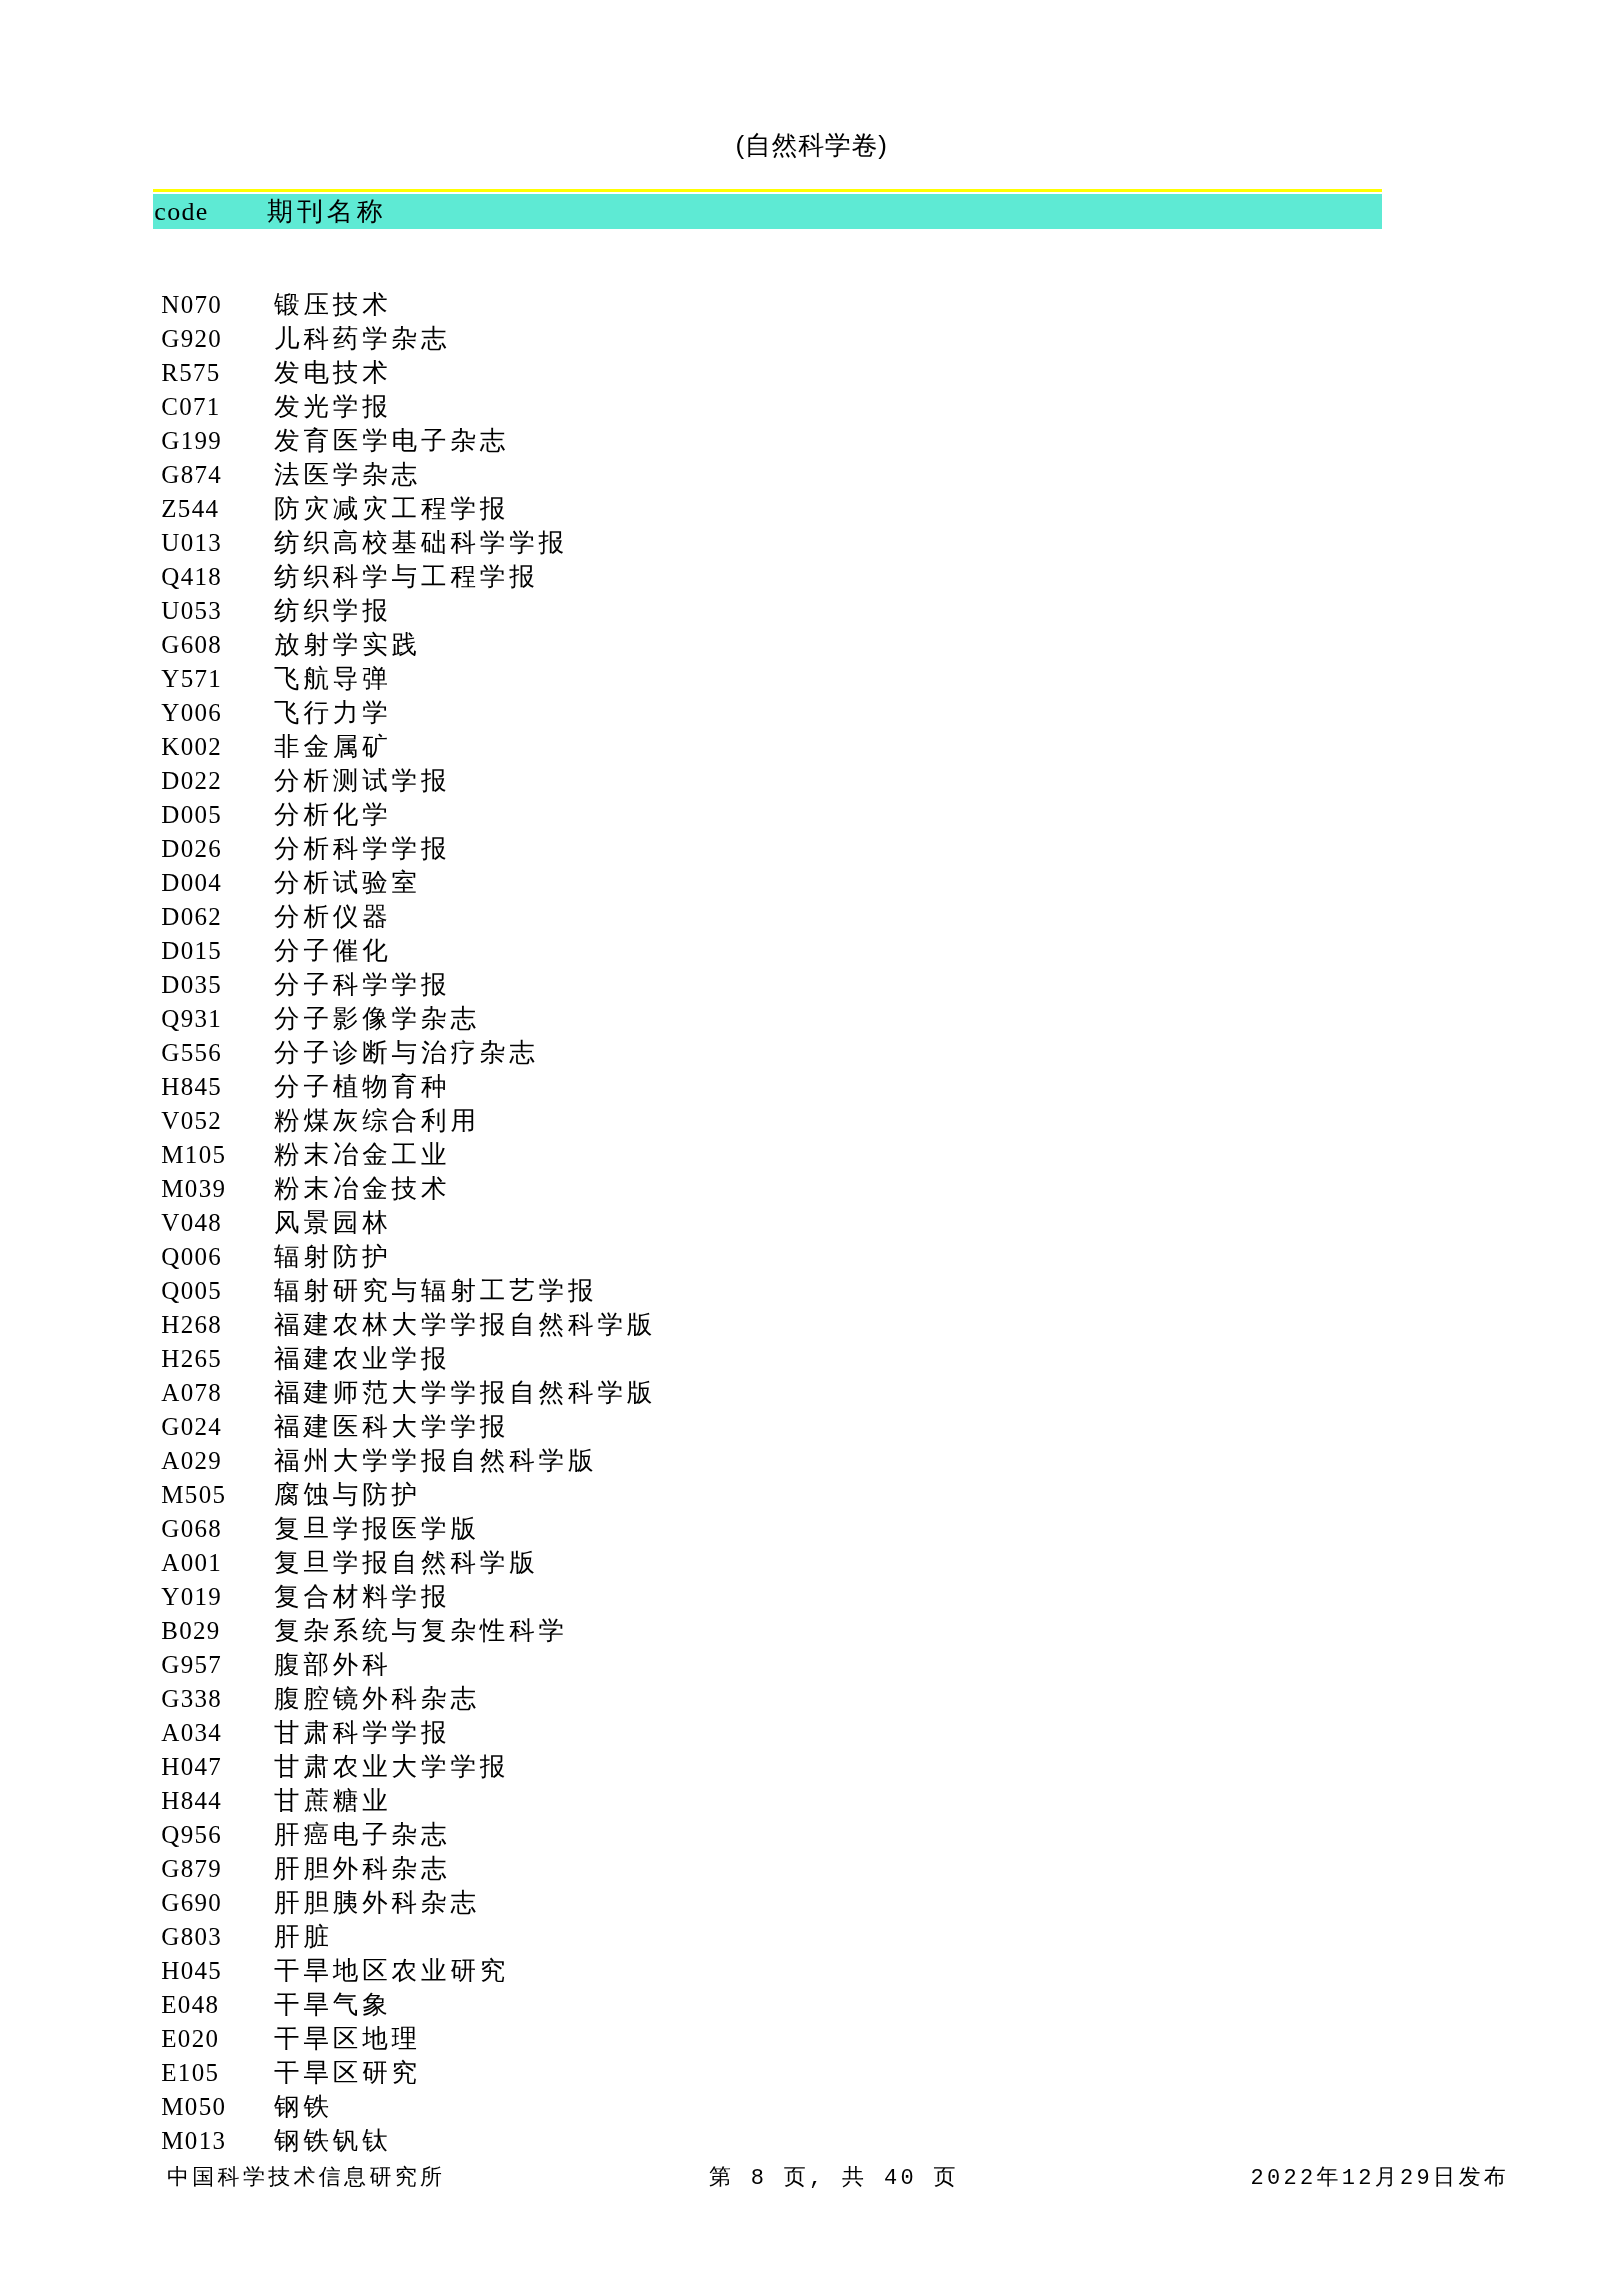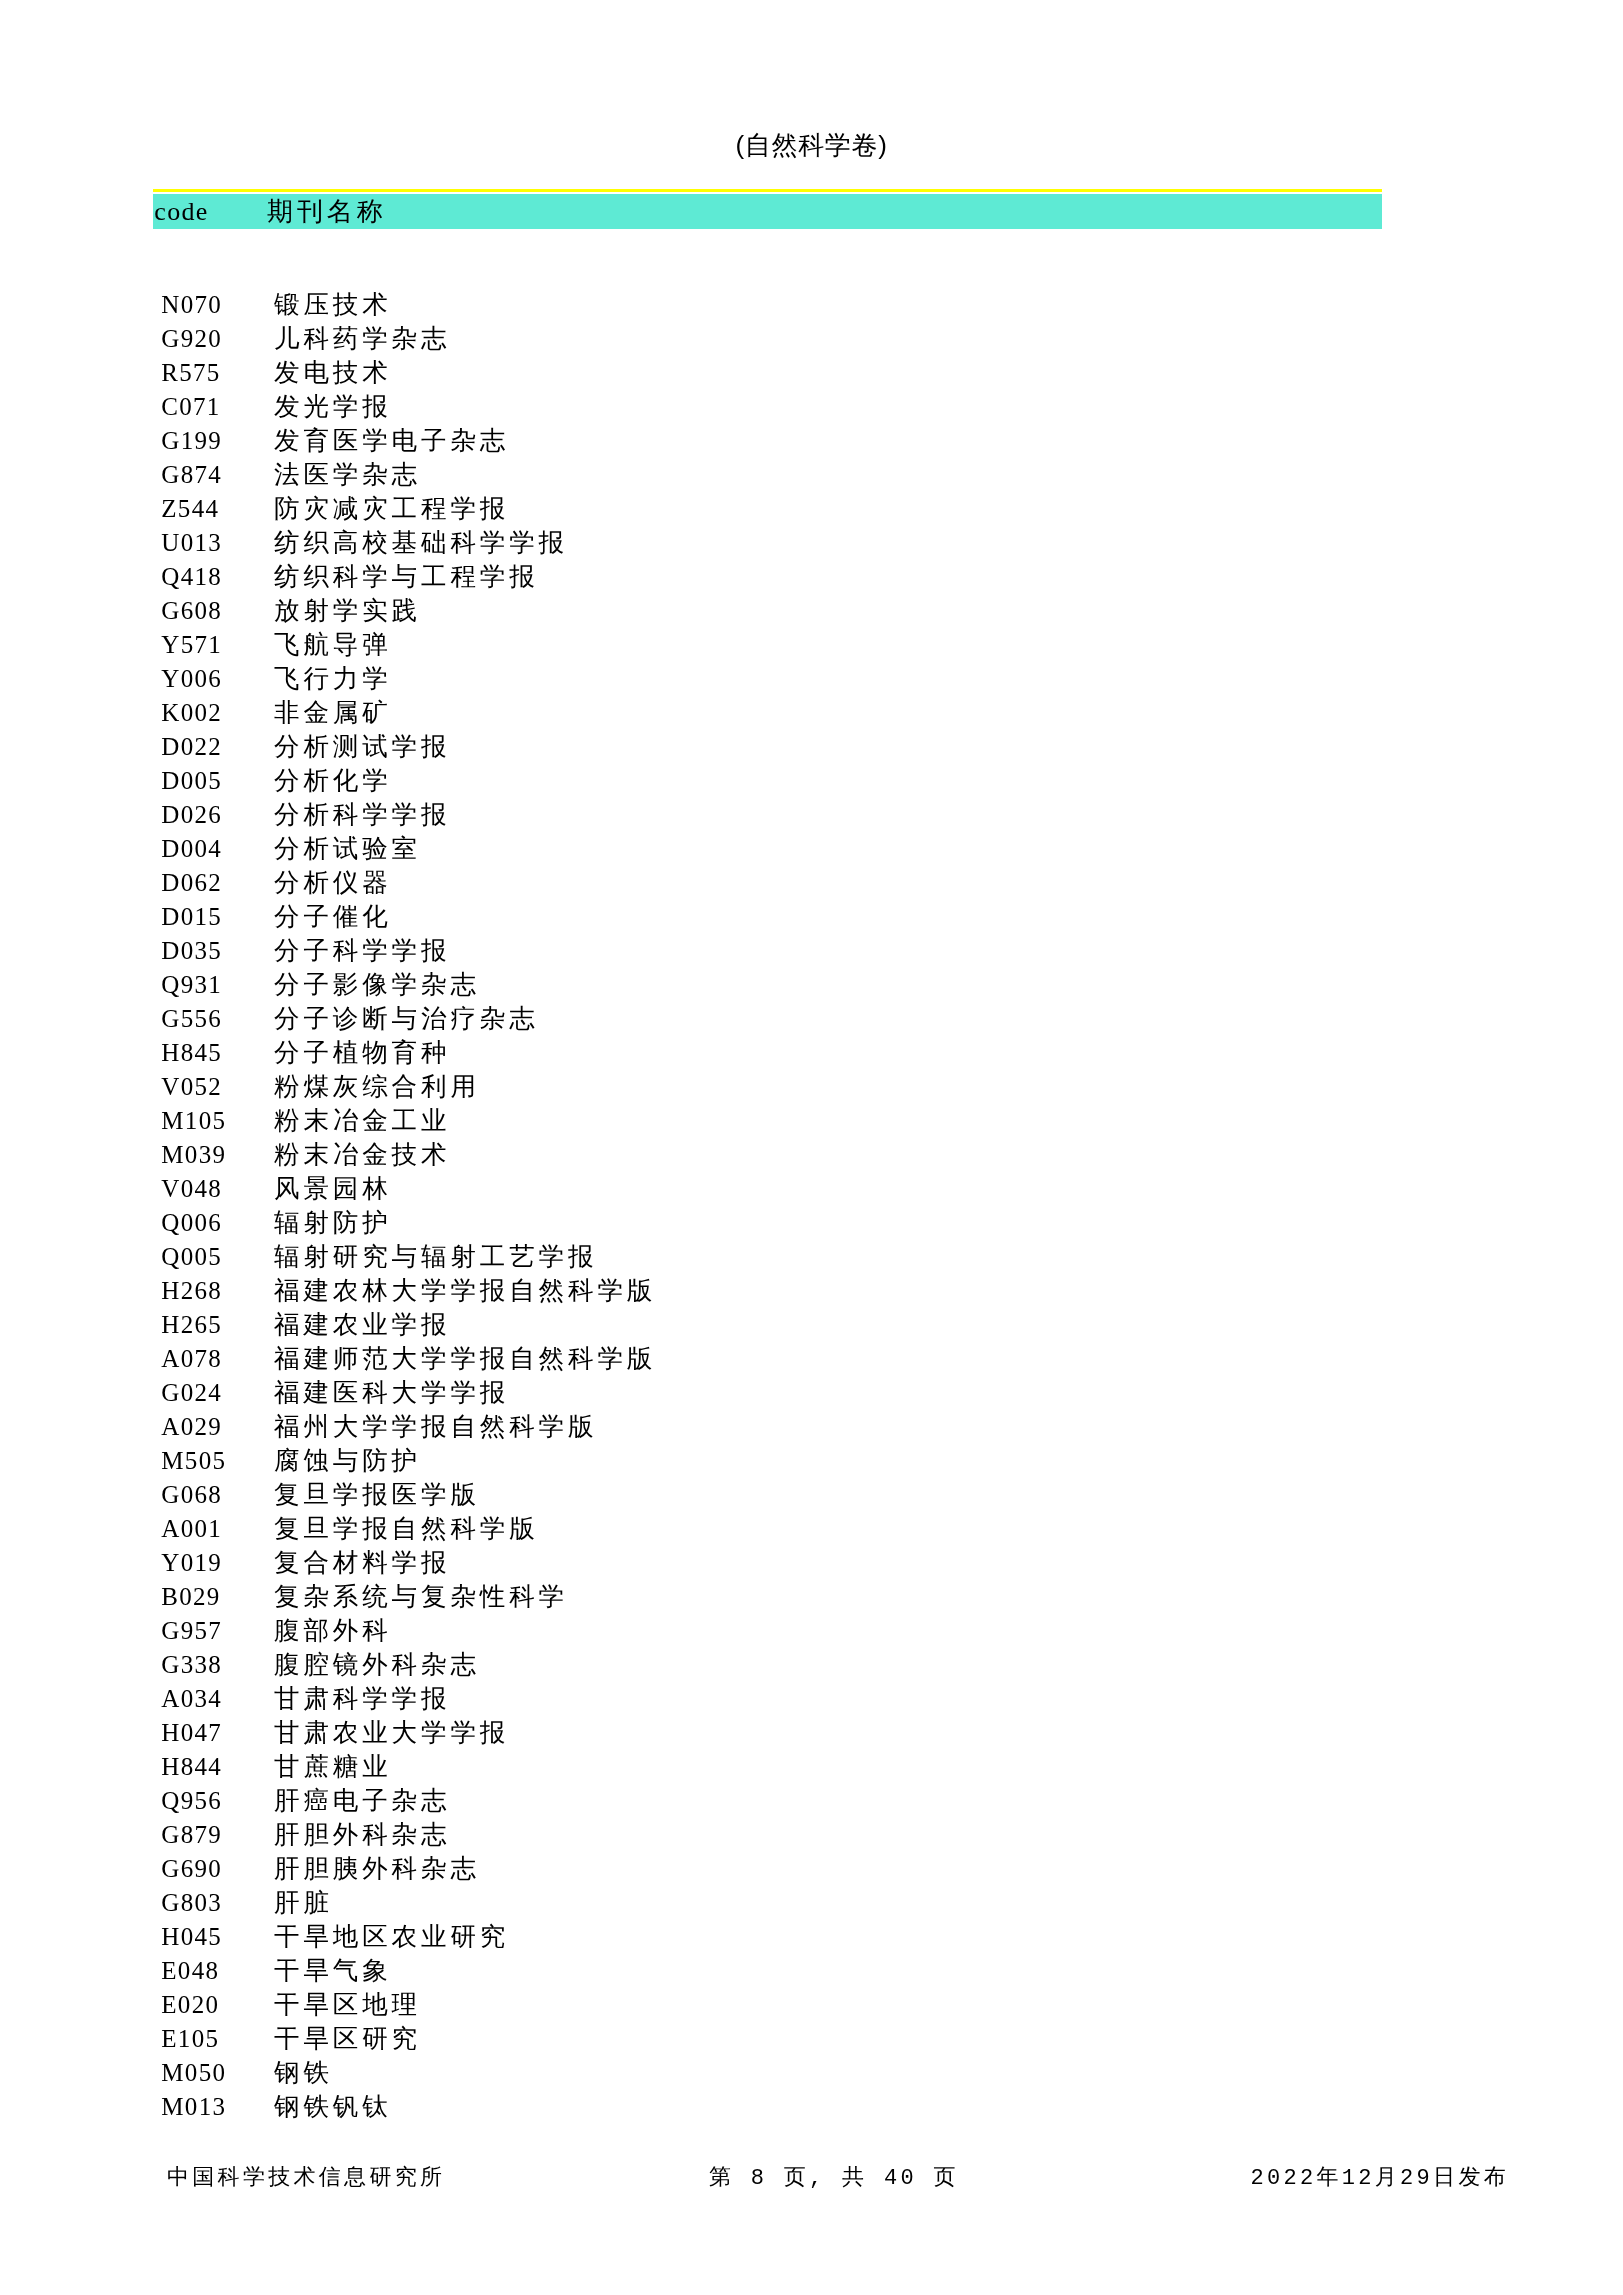--- a/index.html
+++ b/index.html
@@ -113,20 +113,24 @@
     <div class="row">
       <span class="col-code">U013</span>
       <span class="col-name">纺织高校基础科学学报</span>
     </div>
 
     <div class="row">
       <span class="col-code">Q418</span>
       <span class="col-name">纺织科学与工程学报</span>
     </div>
 
+    <div class="row">
+      <span class="col-code">U053</span>
+      <span class="col-name">纺织学报</span>
+    </div>
 
     <div class="row">
       <span class="col-code">G608</span>
       <span class="col-name">放射学实践</span>
     </div>
 
     <div class="row">
       <span class="col-code">Y571</span>
       <span class="col-name">飞航导弹</span>
     </div>

